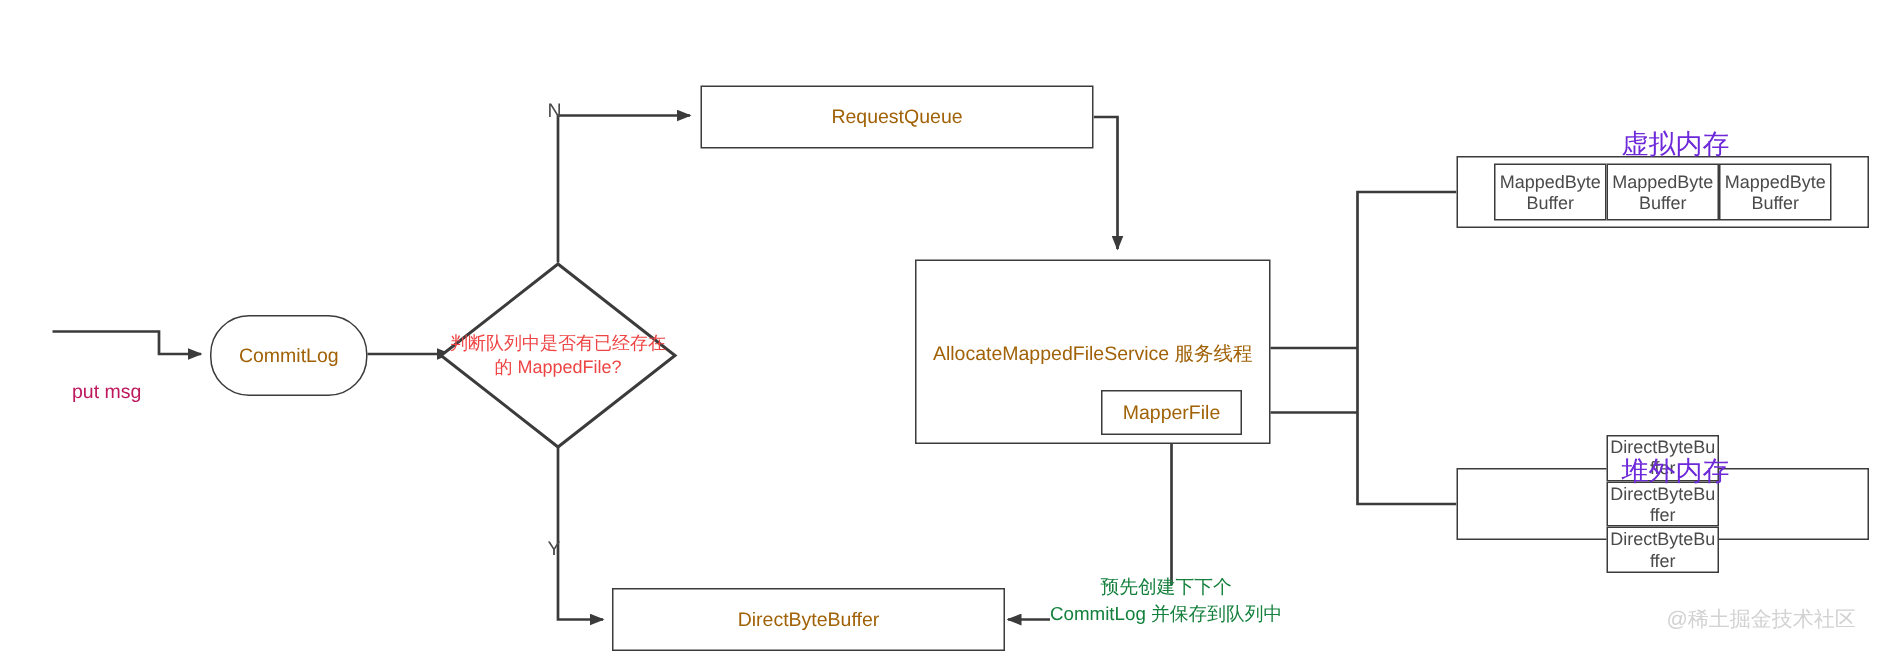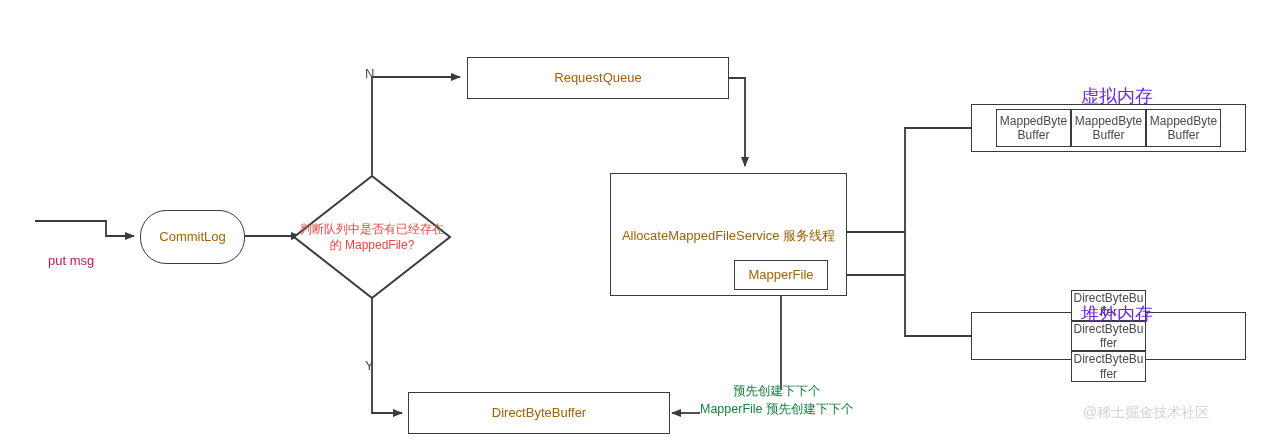--- a/index.html
+++ b/index.html
@@ -116,20 +116,21 @@
     text-align: center;
     z-index: 3;
     white-space: nowrap;
   }
   .watermark {
     position: absolute;
     font-size: 14px;
     color: #d2d2d2;
     z-index: 4;
     white-space: nowrap;
+    margin-left: 28px;
   }
 </style>
 </head>
 <body>
 
 <div id="canvas">
 
   <svg class="wires" viewBox="0 0 1261 440">
     <defs>
       <marker id="arrow" markerWidth="10" markerHeight="8" refX="9" refY="4" orient="auto" markerUnits="userSpaceOnUse">
@@ -216,18 +217,18 @@
   <div class="mem-title" style="left:1081px; top:302px;">堆外内存</div>
 
   <div class="mem-group" style="left:971px; top:312px; width:275px; height:48px;flex-direction:column;">
     <div class="mem-cell">DirectByteBuffer</div>
     <div class="mem-cell">DirectByteBuffer</div>
     <div class="mem-cell">DirectByteBuffer</div>
   </div>
 
   <div class="annotation" style="left:700px; top:383px;">
     <div>预先创建下下个</div>
-    <div>MapperFile 预先创建下下个</div>
+    <div>CommitLog 并保存到队列中</div>
   </div>
 
   <div class="watermark" style="left:1083px; top:404px;">@稀土掘金技术社区</div>
 
 </div>
 
 </body></html>

